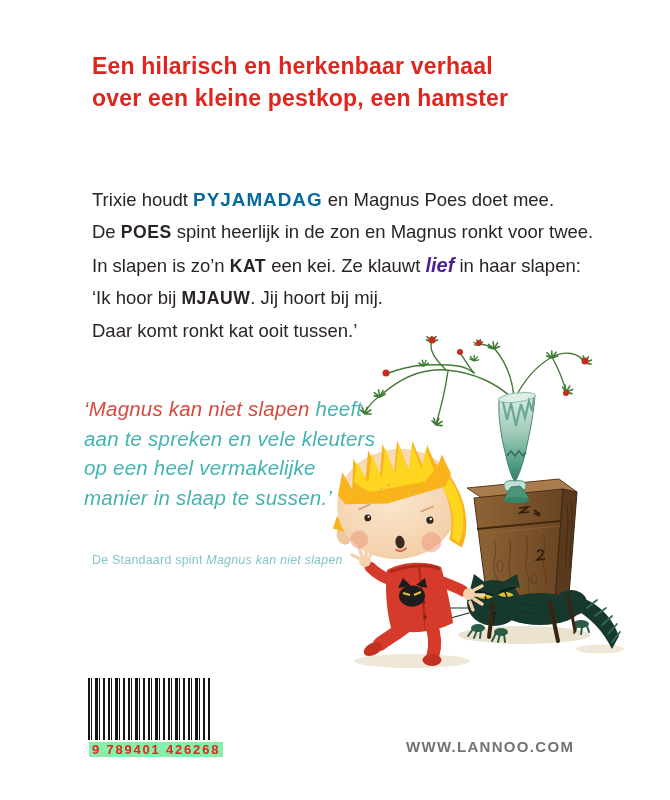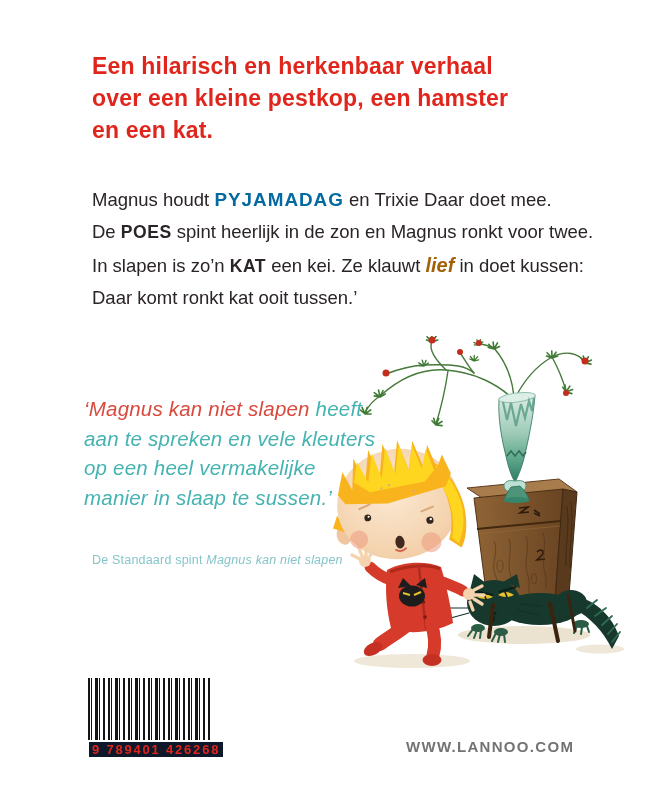--- a/index.html
+++ b/index.html
@@ -11,21 +11,21 @@
 
   .headline{
     position:absolute;left:92px;top:50px;width:500px;
     color:#E0261C;font-weight:bold;font-size:23px;line-height:32px;letter-spacing:0.2px;
   }
   .blurb{position:absolute;left:92px;top:184px;width:545px;color:#2B2425;
     font-size:18.5px;line-height:32.4px;}
   .blurb p{margin:0;white-space:nowrap;}
   .seg-b{font-weight:bold;letter-spacing:0.5px;font-size:0.95em;text-align:right;}
   .seg-rb{font-weight:bold;color:#0369a1;letter-spacing:1px;font-size:1.02em;}
-  .seg-rbi{font-weight:bold;font-style:italic;color:#a16207;font-size:1.08em;}
+  .seg-rbi{font-weight:bold;font-style:italic;color:#4c1d95;font-size:1.08em;}
 
   .quote{position:absolute;left:84px;top:394px;width:300px;
     font-style:italic;font-size:20.5px;line-height:29.6px;color:#45B3B1;letter-spacing:0.2px;}
   .quote p{margin:0;white-space:nowrap;}
   .q-red{color:#D84A3E;}
   .q-teal{color:#45B3B1;}
 
   .attribution{position:absolute;left:92px;top:553px;font-size:12.5px;color:#86C5CA;letter-spacing:0.2px;}
   .attribution .title-italic{font-style:italic;}
 
@@ -34,45 +34,45 @@
   .barcode{position:absolute;left:88px;top:678px;width:122px;}
   .bars{
     width:122px;height:62px;
     background:repeating-linear-gradient(90deg,
       #141414 0 2px,#ffffff 2px 3px,#141414 3px 4px,#ffffff 4px 7px,
       #141414 7px 10px,#ffffff 10px 11px,#141414 11px 12px,#ffffff 12px 15px,
       #141414 15px 17px,#ffffff 17px 20px);
   }
   .isbn{
     position:relative;display:inline-block;margin-top:-9px;margin-left:1px;
-    background:#0f172a;padding:0 3px;
+    background:#86efac;padding:0 3px;
     color:#E0261C;font-weight:bold;font-size:13px;letter-spacing:1.8px;white-space:nowrap;
   }
   .website{
     position:absolute;left:406px;top:738px;color:#737373;
     font-weight:bold;font-size:15px;letter-spacing:1.3px;white-space:nowrap;
   }
 </style>
 </head>
 <body>
 
 <div class="page">
 
   <div class="yellow-bar"></div>
 
   <div class="headline">
     <div>Een hilarisch en herkenbaar verhaal</div>
     <div>over een kleine pestkop, een hamster</div>
-    <div>en een kat.</div>
   </div>
 
   <div class="blurb">
-    <p><span>Magnus houdt </span><span class="seg-rb">PYJAMADAG</span><span> en Trixie Daar doet mee.</span></p>
+    <p><span>Trixie houdt </span><span class="seg-rb">PYJAMADAG</span><span> en Magnus Poes doet mee.</span></p>
     <p><span>De </span><span class="seg-b">POES</span><span> spint heerlijk in de zon en Magnus ronkt voor twee.</span></p>
-    <p><span>In slapen is zo’n </span><span class="seg-b">KAT</span><span> een kei. Ze klauwt </span><span class="seg-rbi">lief</span><span> in doet kussen:</span></p>
+    <p><span>In slapen is zo’n </span><span class="seg-b">KAT</span><span> een kei. Ze klauwt </span><span class="seg-rbi">lief</span><span> in haar slapen:</span></p>
+    <p><span>‘Ik hoor bij </span><span class="seg-b">MJAUW</span><span>. Jij hoort bij mij.</span></p>
     <p><span>Daar komt ronkt kat ooit tussen.’</span></p>
   </div>
 
   <div class="quote">
     <p><span class="q-red">‘Magnus kan niet slapen</span><span class="q-teal"> heeft</span></p>
     <p><span class="q-teal">aan te spreken en vele kleuters</span></p>
     <p><span class="q-teal">op een heel vermakelijke</span></p>
     <p><span class="q-teal">manier in slaap te sussen.’</span></p>
   </div>
 

